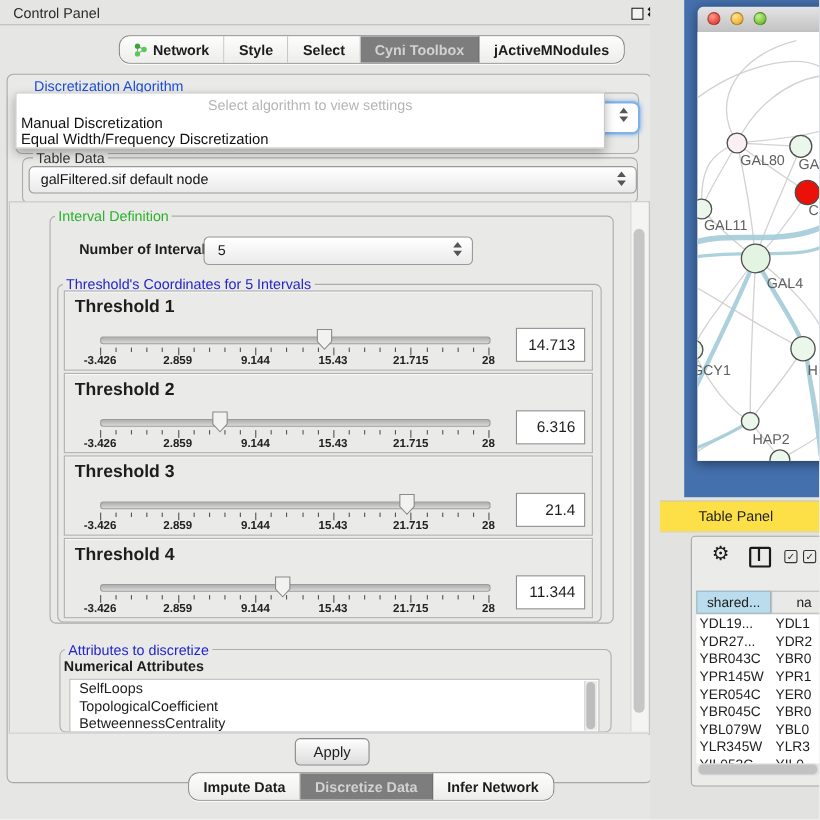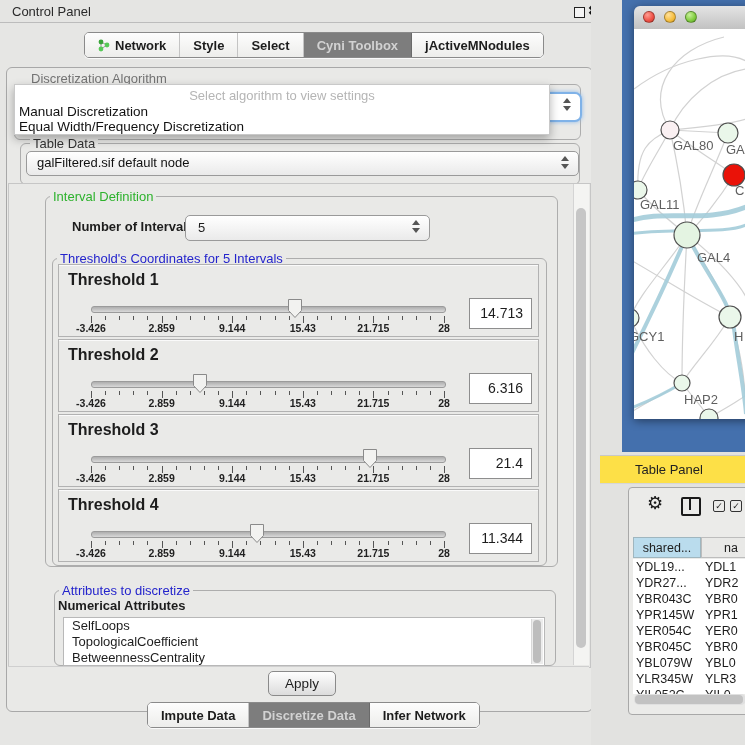--- a/index.html
+++ b/index.html
@@ -5,38 +5,38 @@
   html,body{margin:0;padding:0;}
   #stage{position:relative;width:745px;height:745px;background:#e6e6e4;overflow:hidden;
          font-family:"Liberation Sans",sans-serif;font-size:13px;color:#1d1d1d;}
   .abs{position:absolute;}
   
   .cp-titlebar{left:0;top:0;width:597px;height:22px;background:#e5e5e3;border-bottom:1px solid #bcbcbc;}
   .cp-title{left:12px;top:4px;font-size:13px;color:#2a2a2a;}
   .float-ic{left:574px;top:7px;width:9px;height:9px;border:1.5px solid #222;background:#f4f4f4;}
   .close-ic{left:588px;top:3px;font-size:13px;font-weight:bold;color:#111;}
   
-  .tabstrip{display:flex;height:24px;border:1px solid #8a8a8a;border-radius:5px;overflow:hidden;
-            background:#f6f6f4;box-shadow:0 1px 0 rgba(255,255,255,.8);}
+  .tabstrip{display:flex;height:24px;border:1px solid #8a8a8a;border-radius:10px;overflow:hidden;
+            background:#f6f6f4;box-shadow:0 1px 0 rgba(255,255,255,.8);margin-left:24px;}
   .tab-seg{display:flex;align-items:center;gap:5px;padding:0 13px;font-weight:bold;font-size:13px;
            color:#1c1c1c;background:linear-gradient(#fdfdfd,#ededeb);border-right:1px solid #c4c4c4;}
   .tab-seg:last-child{border-right:none;}
   .tab-seg.selected{background:#7d7d7d;color:#d2d2d2;border-right-color:#6a6a6a;}
   
   .outer-panel{left:6px;top:67px;width:585px;height:643px;background:#e9e9e7;
                border:1px solid #a8a8a8;border-radius:6px;}
   .scroll-area{left:8px;top:183px;width:581px;height:483px;border:1px solid #c6c6c6;background:#e9e9e7;}
   .vscroll{left:573px;top:184px;width:15px;height:481px;background:#f4f4f2;border-left:1px solid #d4d4d4;}
   .vscroll-thumb{left:2px;top:24px;width:10px;height:440px;background:#c6c6c6;border-radius:5px;}
   
   .groupbox{border:1px solid #adadad;border-radius:6px;}
   .group-title{background:#e9e9e7;padding:0 3px;font-size:13px;}
   .t-green{color:#2db22d;}
   .t-blue{color:#2424cc;}
-  .t-faded{color:#737373;}
+  .t-faded{color:#1d4ed8;}
   .t-dark{color:#333;}
   
   .combo{border:1px solid #9a9a9a;border-radius:5px;background:linear-gradient(#ffffff,#eaeaea);}
   .combo-text{left:10px;top:3px;font-size:13px;color:#111;}
   .spin-arrows{right:9px;top:4px;width:8px;}
   .tri-up{width:0;height:0;border-left:4px solid transparent;border-right:4px solid transparent;
           border-bottom:5px solid #555;margin-bottom:3px;}
   .tri-down{width:0;height:0;border-left:4px solid transparent;border-right:4px solid transparent;
             border-top:5px solid #555;}
   

